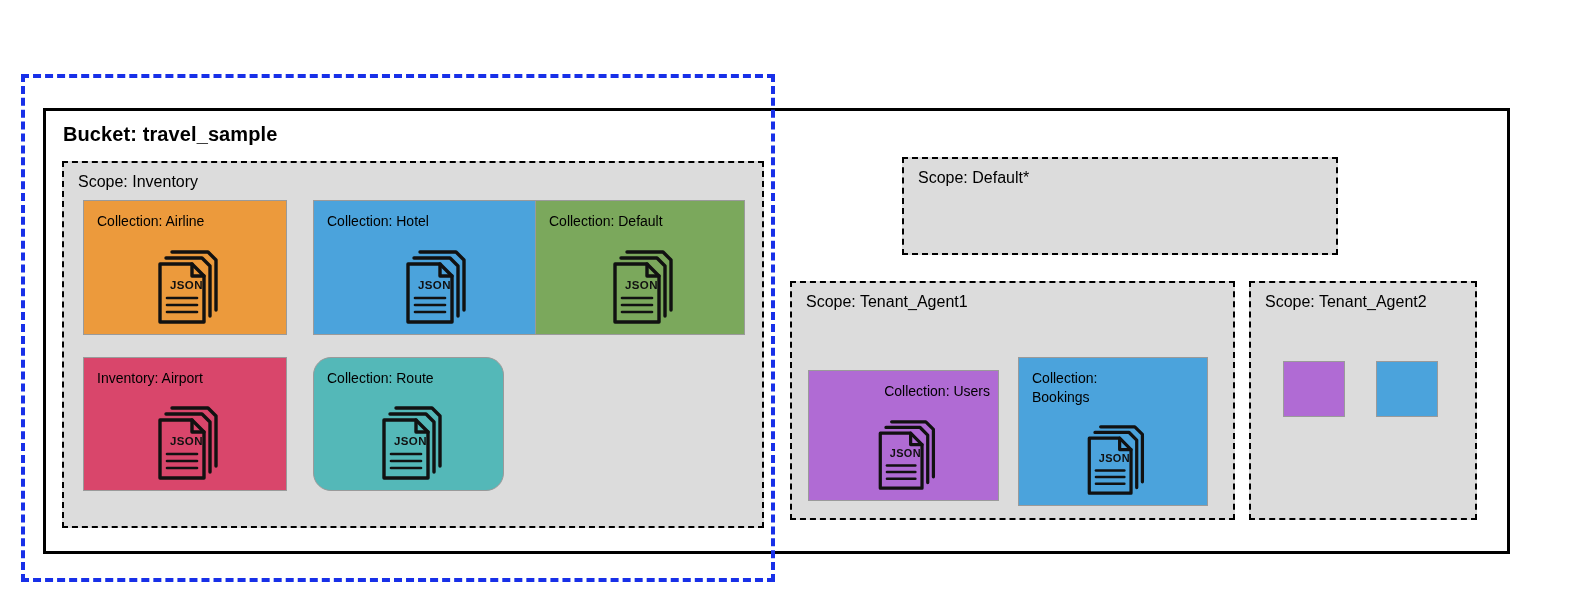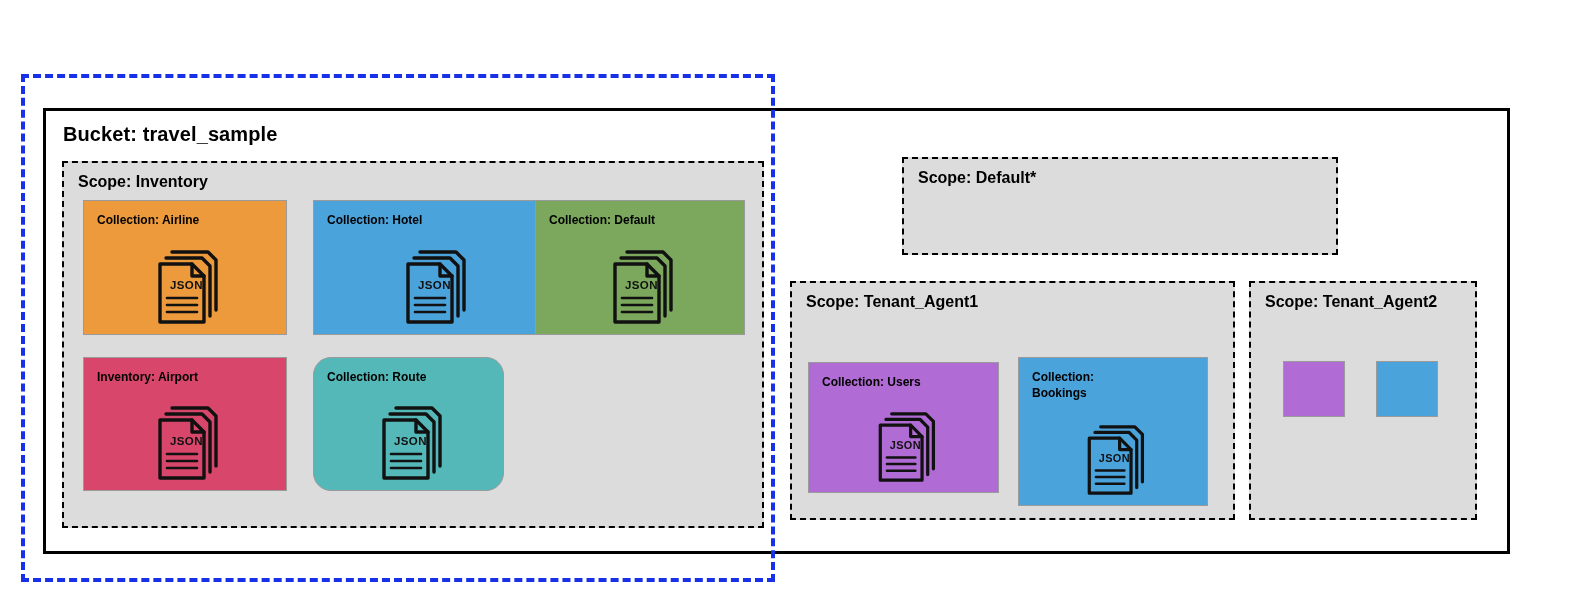--- a/index.html
+++ b/index.html
@@ -64,43 +64,43 @@
     background: #dcdcdc;
     border: 2px dashed #000000;
     box-sizing: border-box;
     z-index: 3;
   }
   .scope-title {
     position: absolute;
     left: 14px;
     top: 10px;
     font-size: 16px;
-    font-weight: bold;
+    font-weight: normal;
     white-space: nowrap;
   }
 
   .scope-inventory { left: 62px;  top: 117px; width: 702px; height: 367px; }
   .scope-default   { left: 902px; top: 113px; width: 436px; height: 98px;  }
   .scope-tenant1   { left: 790px; top: 237px; width: 445px; height: 239px; }
   .scope-tenant2   { left: 1249px;top: 237px; width: 228px; height: 239px; }
 
   
   .collection {
     position: absolute;
     border: 1px solid #9a9a9a;
     box-sizing: border-box;
     z-index: 4;
   }
   .collection-label {
     position: absolute;
     left: 13px;
     top: 11px;
     right: 8px;
-    font-size: 12px;
-    font-weight: bold;
+    font-size: 14px;
+    font-weight: normal;
     line-height: 1.35;
     color: #000000;
   }
   .json-icon-wrap {
     position: absolute;
     left: 0;
     right: 0;
     bottom: 7px;
     display: flex;
     justify-content: center;
@@ -109,21 +109,21 @@
   }
 
   
   .c-airline  { left: 83px;  top: 156px; width: 204px; height: 135px; background: #EC9A3C; }
   .c-hotel    { left: 313px; top: 156px; width: 240px; height: 135px; background: #4BA3DC; }
   .c-landmark { left: 535px; top: 156px; width: 210px; height: 135px; background: #7BA85C; }
   
   .c-airport  { left: 83px;  top: 313px; width: 204px; height: 134px; background: #D9466B; }
   .c-route    { left: 313px; top: 313px; width: 191px; height: 134px; background: #54B8B8; border-radius: 18px; }
   
-  .c-users    { left: 808px; top: 318px; width: 191px; height: 131px; background: #B06BD4; }
+  .c-users    { left: 808px; top: 326px; width: 191px; height: 131px; background: #B06BD4; text-align: right; }
   .c-bookings { left: 1018px;top: 313px; width: 190px; height: 149px; background: #4BA3DC; }
 
   
   .swatch {
     position: absolute;
     border: 1px solid #9a9a9a;
     box-sizing: border-box;
     z-index: 4;
   }
   .sw-purple { left: 1283px; top: 317px; width: 62px; height: 56px; background: #B06BD4; }

